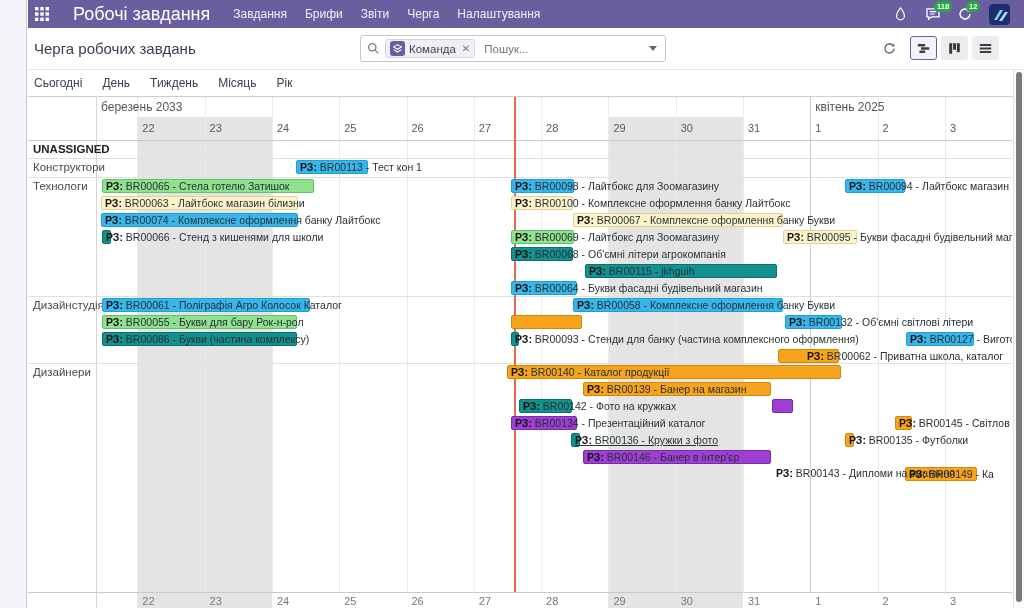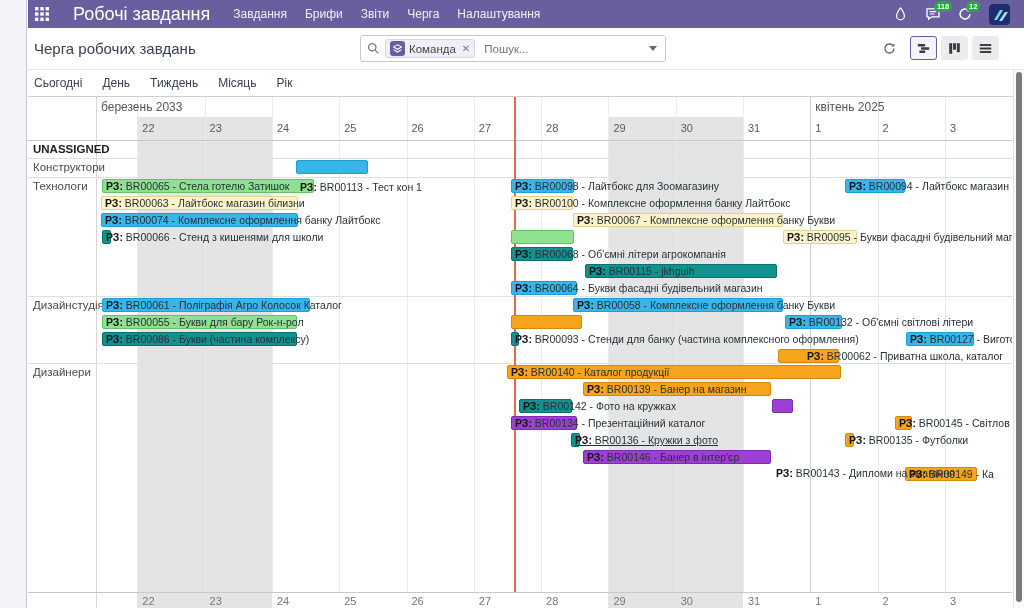--- a/index.html
+++ b/index.html
@@ -233,39 +233,40 @@
       <div class="abs hline" style="left: 28px; top: 140px; width: 984px; background: rgb(201, 201, 201);"></div>
       <div class="abs hline" style="left: 28px; top: 158px; width: 984px; background: rgb(224, 224, 224);"></div>
       <div class="abs hline" style="left: 28px; top: 177px; width: 984px; background: rgb(224, 224, 224);"></div>
       <div class="abs hline" style="left: 28px; top: 296px; width: 984px; background: rgb(224, 224, 224);"></div>
       <div class="abs hline" style="left: 28px; top: 363px; width: 984px; background: rgb(224, 224, 224);"></div>
       <div class="abs hline" style="left: 28px; top: 592px; width: 984px; background: rgb(201, 201, 201);"></div>
       <div class="abs" id="today-line" style="left: 514px; top: 97px; width: 2px; height: 495px; background: rgb(232, 104, 74); z-index: 3;"></div>
       <div class="abs row-label bold" style="left: 33px; top: 143px;">UNASSIGNED</div>
       <div class="abs row-label" style="left: 33px; top: 161px;">Конструктори</div>
       <div class="abs task-bar" style="left: 296px; top: 160px; width: 72px; background: rgb(56, 182, 234); border: 1px solid rgb(31, 158, 212);"></div>
-      <div class="abs task-label" style="left: 300px; top: 160px; margin-top: 20px;"><b>РЗ:</b> BR00113 - Тест кон 1</div>
+      <div class="abs task-label" style="left: 300px; top: 160px;"><b>РЗ:</b> BR00113 - Тест кон 1</div>
       <div class="abs row-label" style="left: 33px; top: 180px;">Технологи</div>
       <div class="abs task-bar" style="left: 102px; top: 179px; width: 212px; background: rgb(143, 224, 143); border: 1px solid rgb(99, 194, 99);"></div>
       <div class="abs task-label" style="left: 106px; top: 179px;"><b>РЗ:</b> BR00065 - Стела готелю Затишок</div>
       <div class="abs task-bar" style="left: 511px; top: 179px; width: 63px; background: rgb(56, 182, 234); border: 1px solid rgb(31, 158, 212);"></div>
       <div class="abs task-label" style="left: 515px; top: 179px;"><b>РЗ:</b> BR00098 - Лайтбокс для Зоомагазину</div>
       <div class="abs task-bar" style="left: 845px; top: 179px; width: 60px; background: rgb(56, 182, 234); border: 1px solid rgb(31, 158, 212);"></div>
       <div class="abs task-label" style="left: 849px; top: 179px;"><b>РЗ:</b> BR00094 - Лайтбокс магазин</div>
       <div class="abs task-bar" style="left: 101px; top: 196px; width: 197px; background: rgb(252, 243, 203); border: 1px solid rgb(227, 210, 142);"></div>
       <div class="abs task-label" style="left: 105px; top: 196px;"><b>РЗ:</b> BR00063 - Лайтбокс магазин білизни</div>
       <div class="abs task-bar" style="left: 511px; top: 196px; width: 62px; background: rgb(252, 243, 203); border: 1px solid rgb(227, 210, 142);"></div>
       <div class="abs task-label" style="left: 515px; top: 196px;"><b>РЗ:</b> BR00100 - Комплексне оформлення банку Лайтбокс</div>
       <div class="abs task-bar" style="left: 101px; top: 213px; width: 197px; background: rgb(56, 182, 234); border: 1px solid rgb(31, 158, 212);"></div>
       <div class="abs task-label" style="left: 105px; top: 213px;"><b>РЗ:</b> BR00074 - Комплексне оформлення банку Лайтбокс</div>
       <div class="abs task-bar" style="left: 573px; top: 213px; width: 210px; background: rgb(252, 243, 203); border: 1px solid rgb(227, 210, 142);"></div>
       <div class="abs task-label" style="left: 577px; top: 213px;"><b>РЗ:</b> BR00067 - Комплексне оформлення банку Букви</div>
       <div class="abs task-bar" style="left: 102px; top: 230px; width: 9px; background: rgb(18, 145, 142); border: 1px solid rgb(10, 111, 109);"></div>
       <div class="abs task-label" style="left: 106px; top: 230px;"><b>РЗ:</b> BR00066 - Стенд з кишенями для школи</div>
       <div class="abs task-bar" style="left: 511px; top: 230px; width: 63px; background: rgb(143, 224, 143); border: 1px solid rgb(99, 194, 99);"></div>
+      <div class="abs task-label" style="left: 515px; top: 230px;"><b>РЗ:</b> BR00069 - Лайтбокс для Зоомагазину</div>
       <div class="abs task-bar" style="left: 783px; top: 230px; width: 74px; background: rgb(252, 243, 203); border: 1px solid rgb(227, 210, 142);"></div>
       <div class="abs task-label" style="left: 787px; top: 230px;"><b>РЗ:</b> BR00095 - Букви фасадні будівельний мага</div>
       <div class="abs task-bar" style="left: 511px; top: 247px; width: 62px; background: rgb(18, 145, 142); border: 1px solid rgb(10, 111, 109);"></div>
       <div class="abs task-label" style="left: 515px; top: 247px;"><b>РЗ:</b> BR00068 - Об'ємні літери агрокомпанія</div>
       <div class="abs task-bar" style="left: 585px; top: 264px; width: 192px; background: rgb(18, 145, 142); border: 1px solid rgb(10, 111, 109);"></div>
       <div class="abs task-label" style="left: 589px; top: 264px;"><b>РЗ:</b> BR00115 - jkhguih</div>
       <div class="abs task-bar" style="left: 511px; top: 281px; width: 66px; background: rgb(56, 182, 234); border: 1px solid rgb(31, 158, 212);"></div>
       <div class="abs task-label" style="left: 515px; top: 281px;"><b>РЗ:</b> BR00064 - Букви фасадні будівельний магазин</div>
       <div class="abs row-label" style="left: 33px; top: 299px;">Дизайнстудія</div>
       <div class="abs task-bar" style="left: 102px; top: 298px; width: 208px; background: rgb(56, 182, 234); border: 1px solid rgb(31, 158, 212);"></div>

